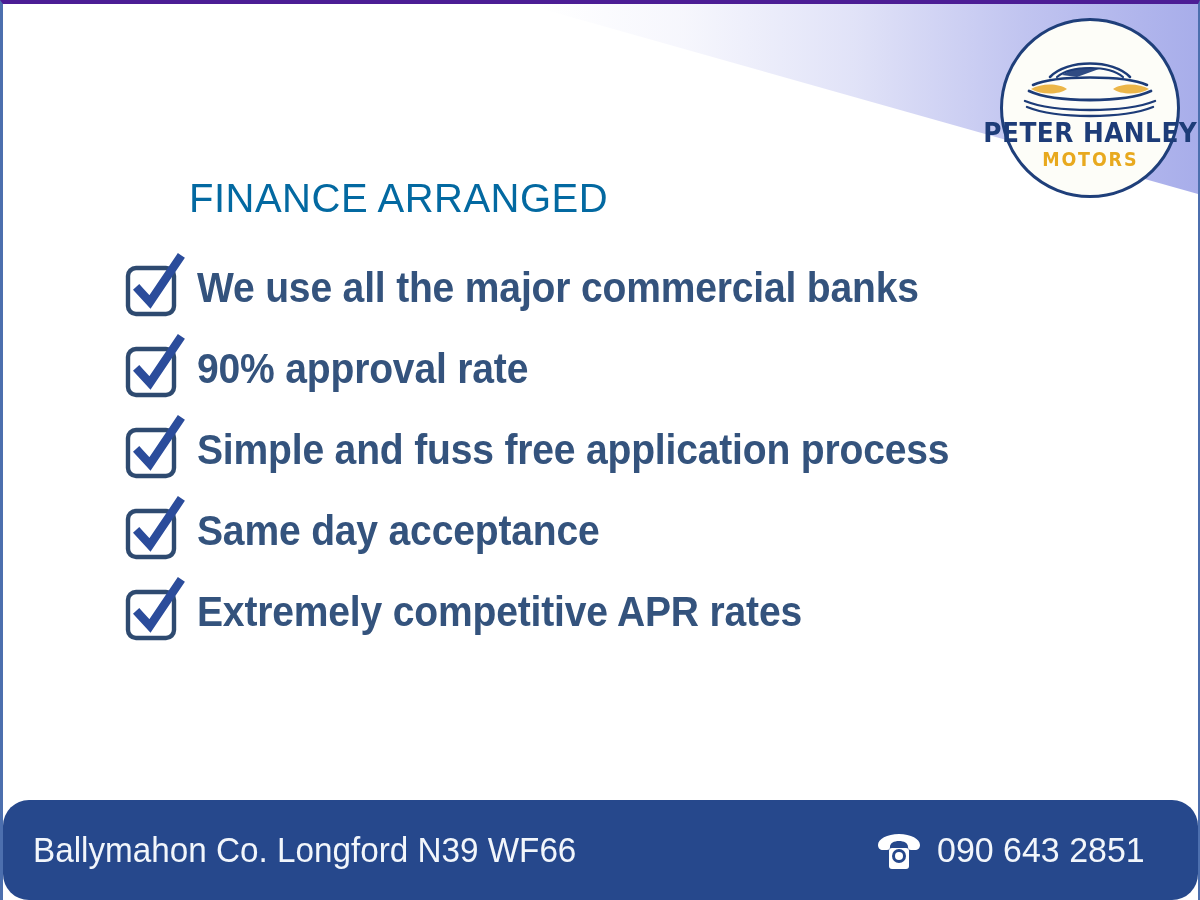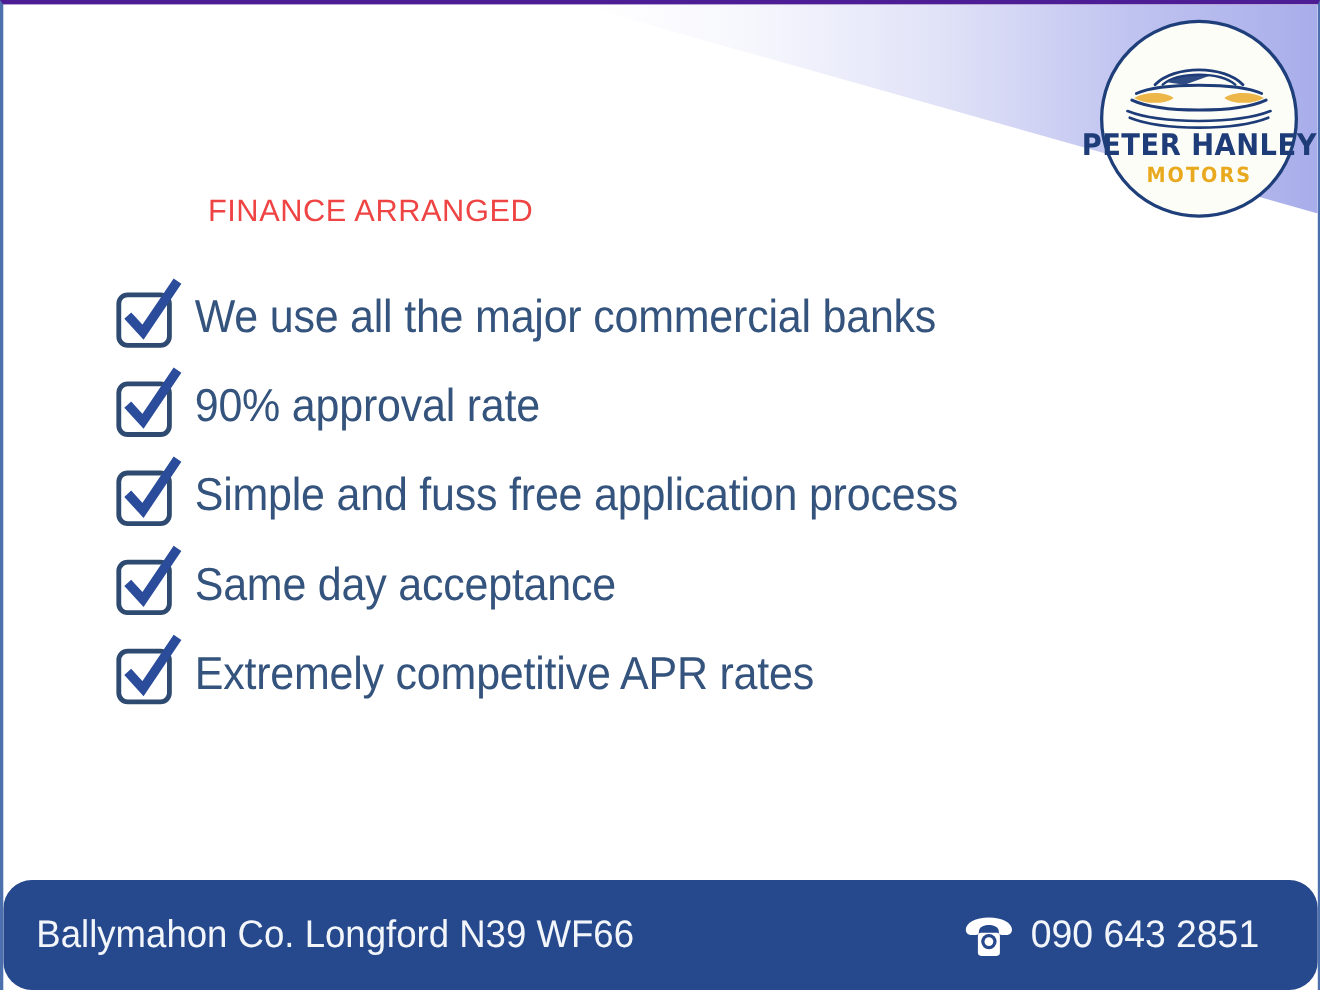--- a/index.html
+++ b/index.html
@@ -76,34 +76,35 @@
     margin-top: 4px;
     transform: scaleX(0.92);
     white-space: nowrap;
   }
 
   
   .headline {
     position: absolute;
     left: 186px;
     top: 172px;
-    font-size: 28px;
+    font-size: 40px;
     font-weight: normal;
     letter-spacing: 0.5px;
-    color: #ef4444;
+    color: #0369a1;
     font-family: "Liberation Sans", sans-serif;
     white-space: nowrap;
   }
 
   
   .checklist {
     position: absolute;
-    left: 100px;
+    left: 120px;
     top: 243px;
     width: 1000px;
+    font-weight: bold;
   }
   .check-row {
     display: flex;
     align-items: center;
     height: 81px;
   }
   .check-icon {
     width: 62px;
     height: 62px;
     flex: 0 0 62px;

